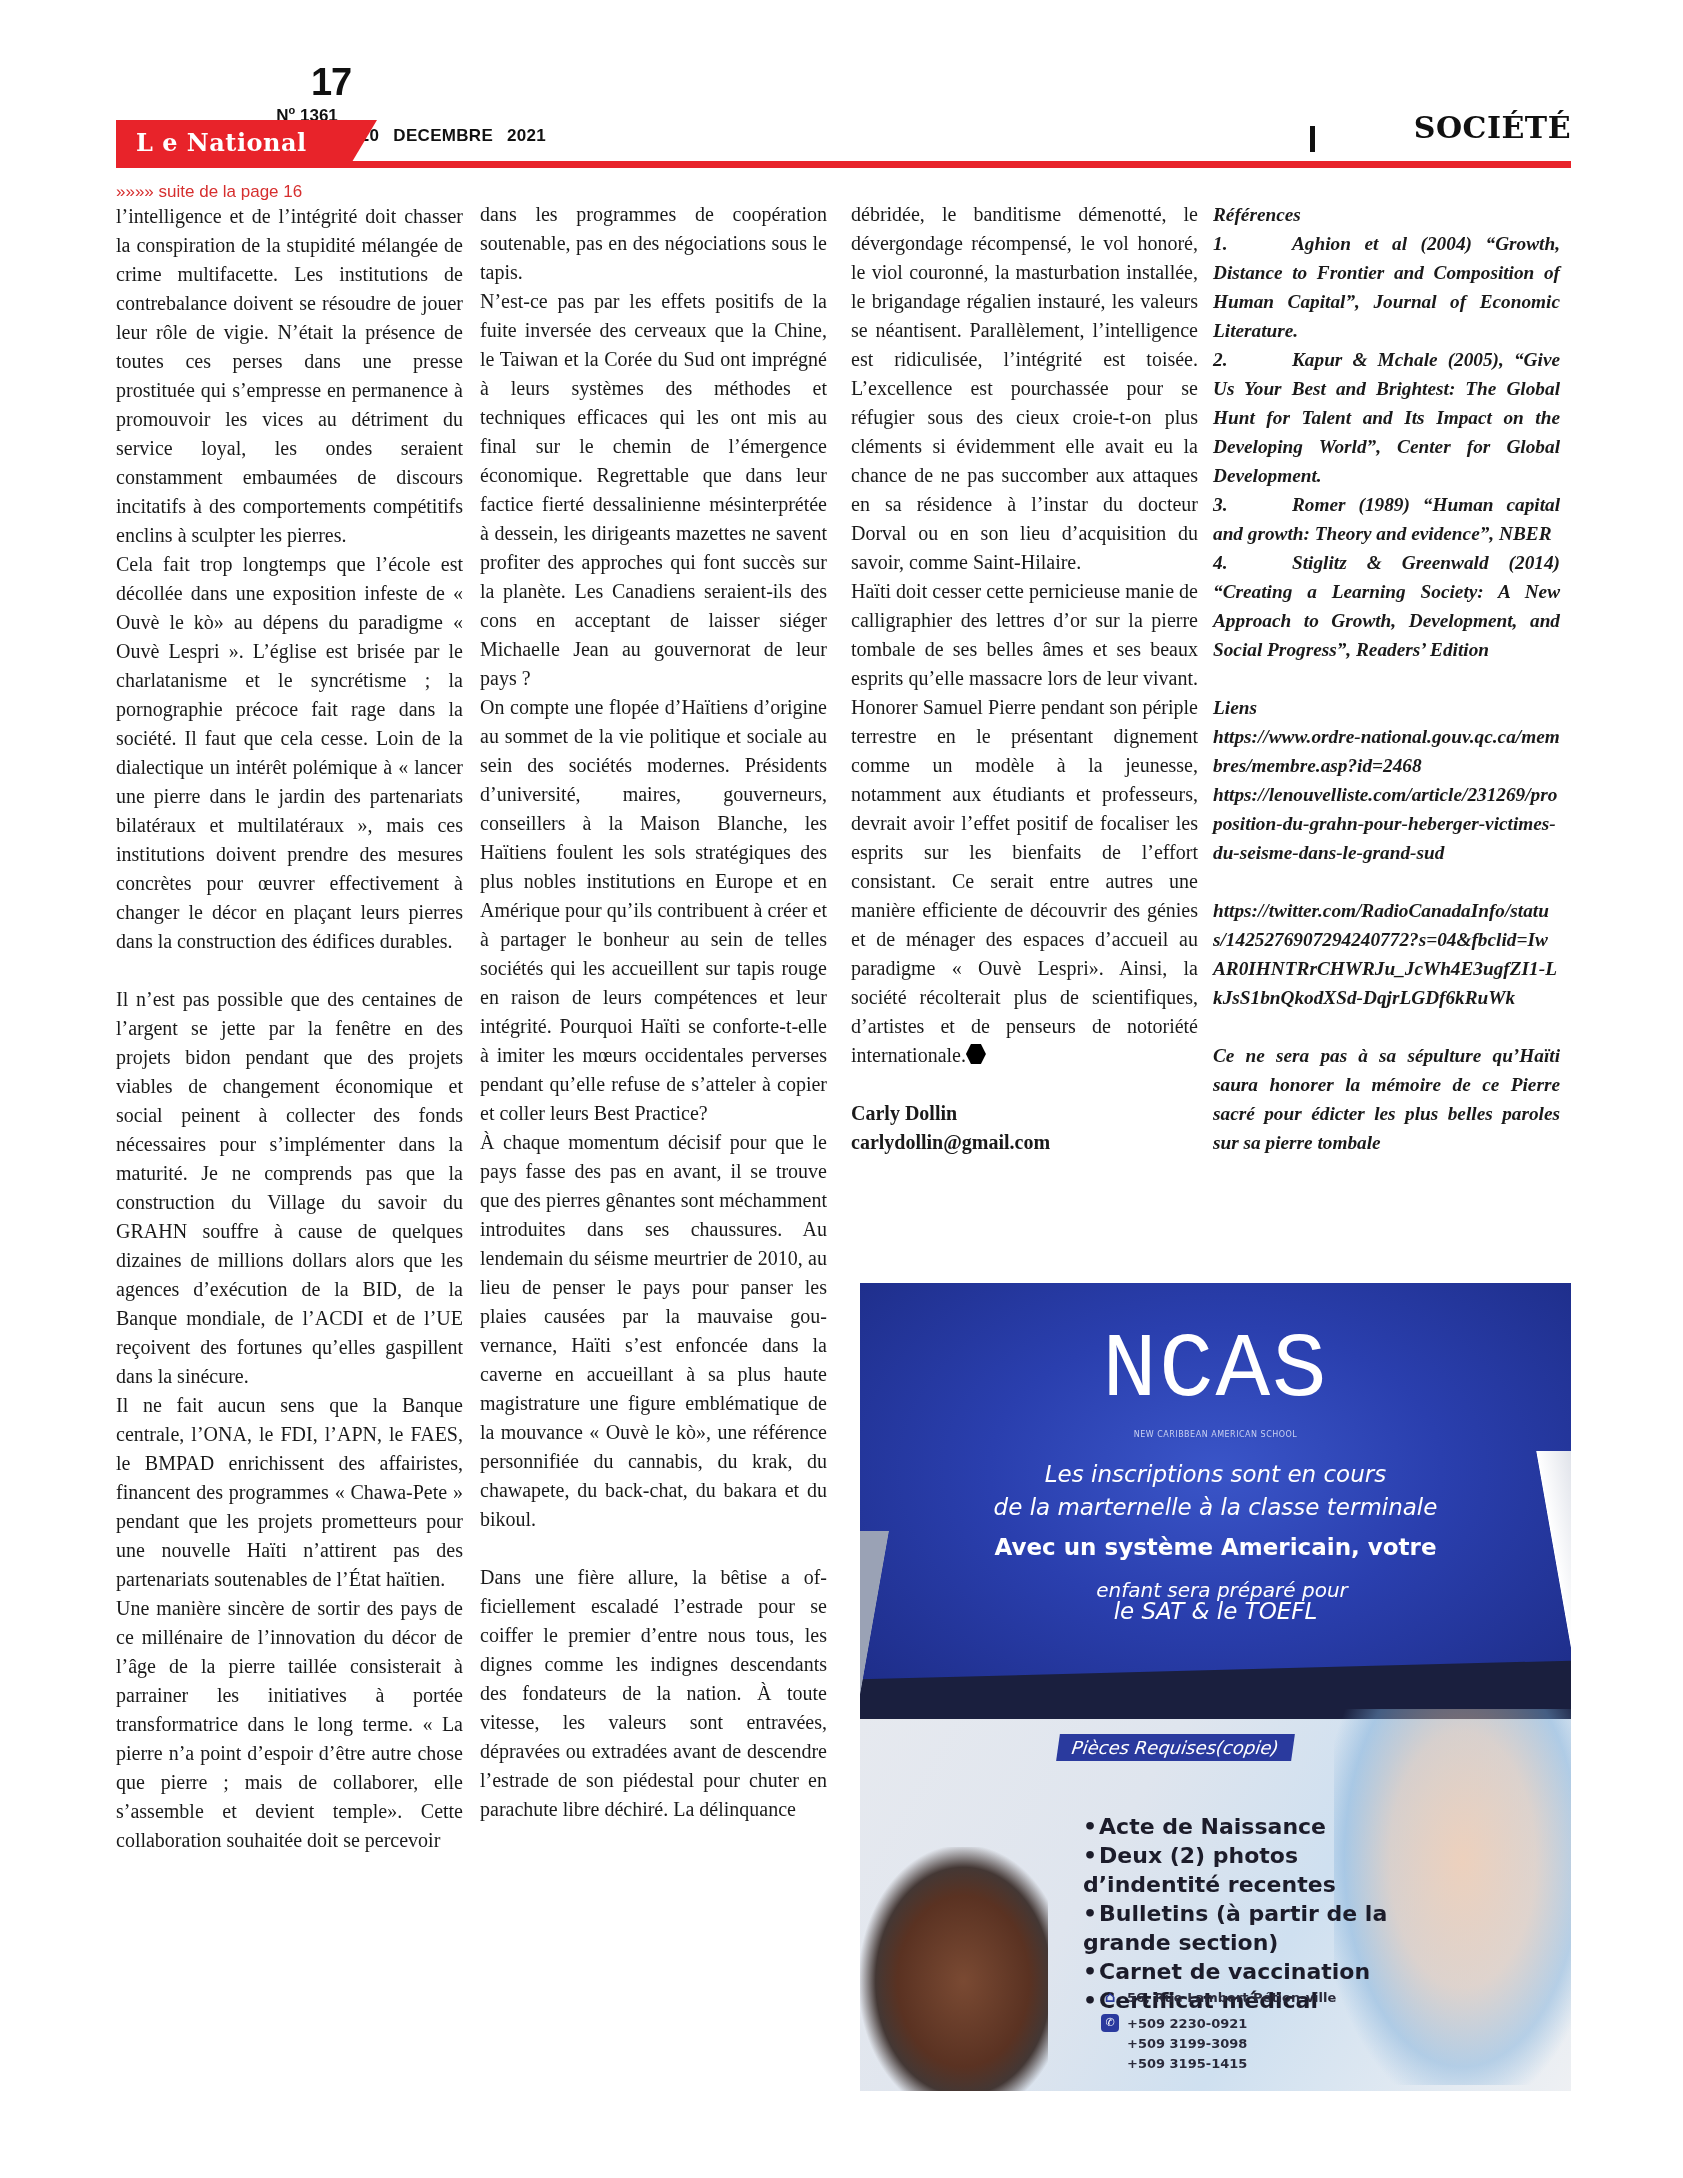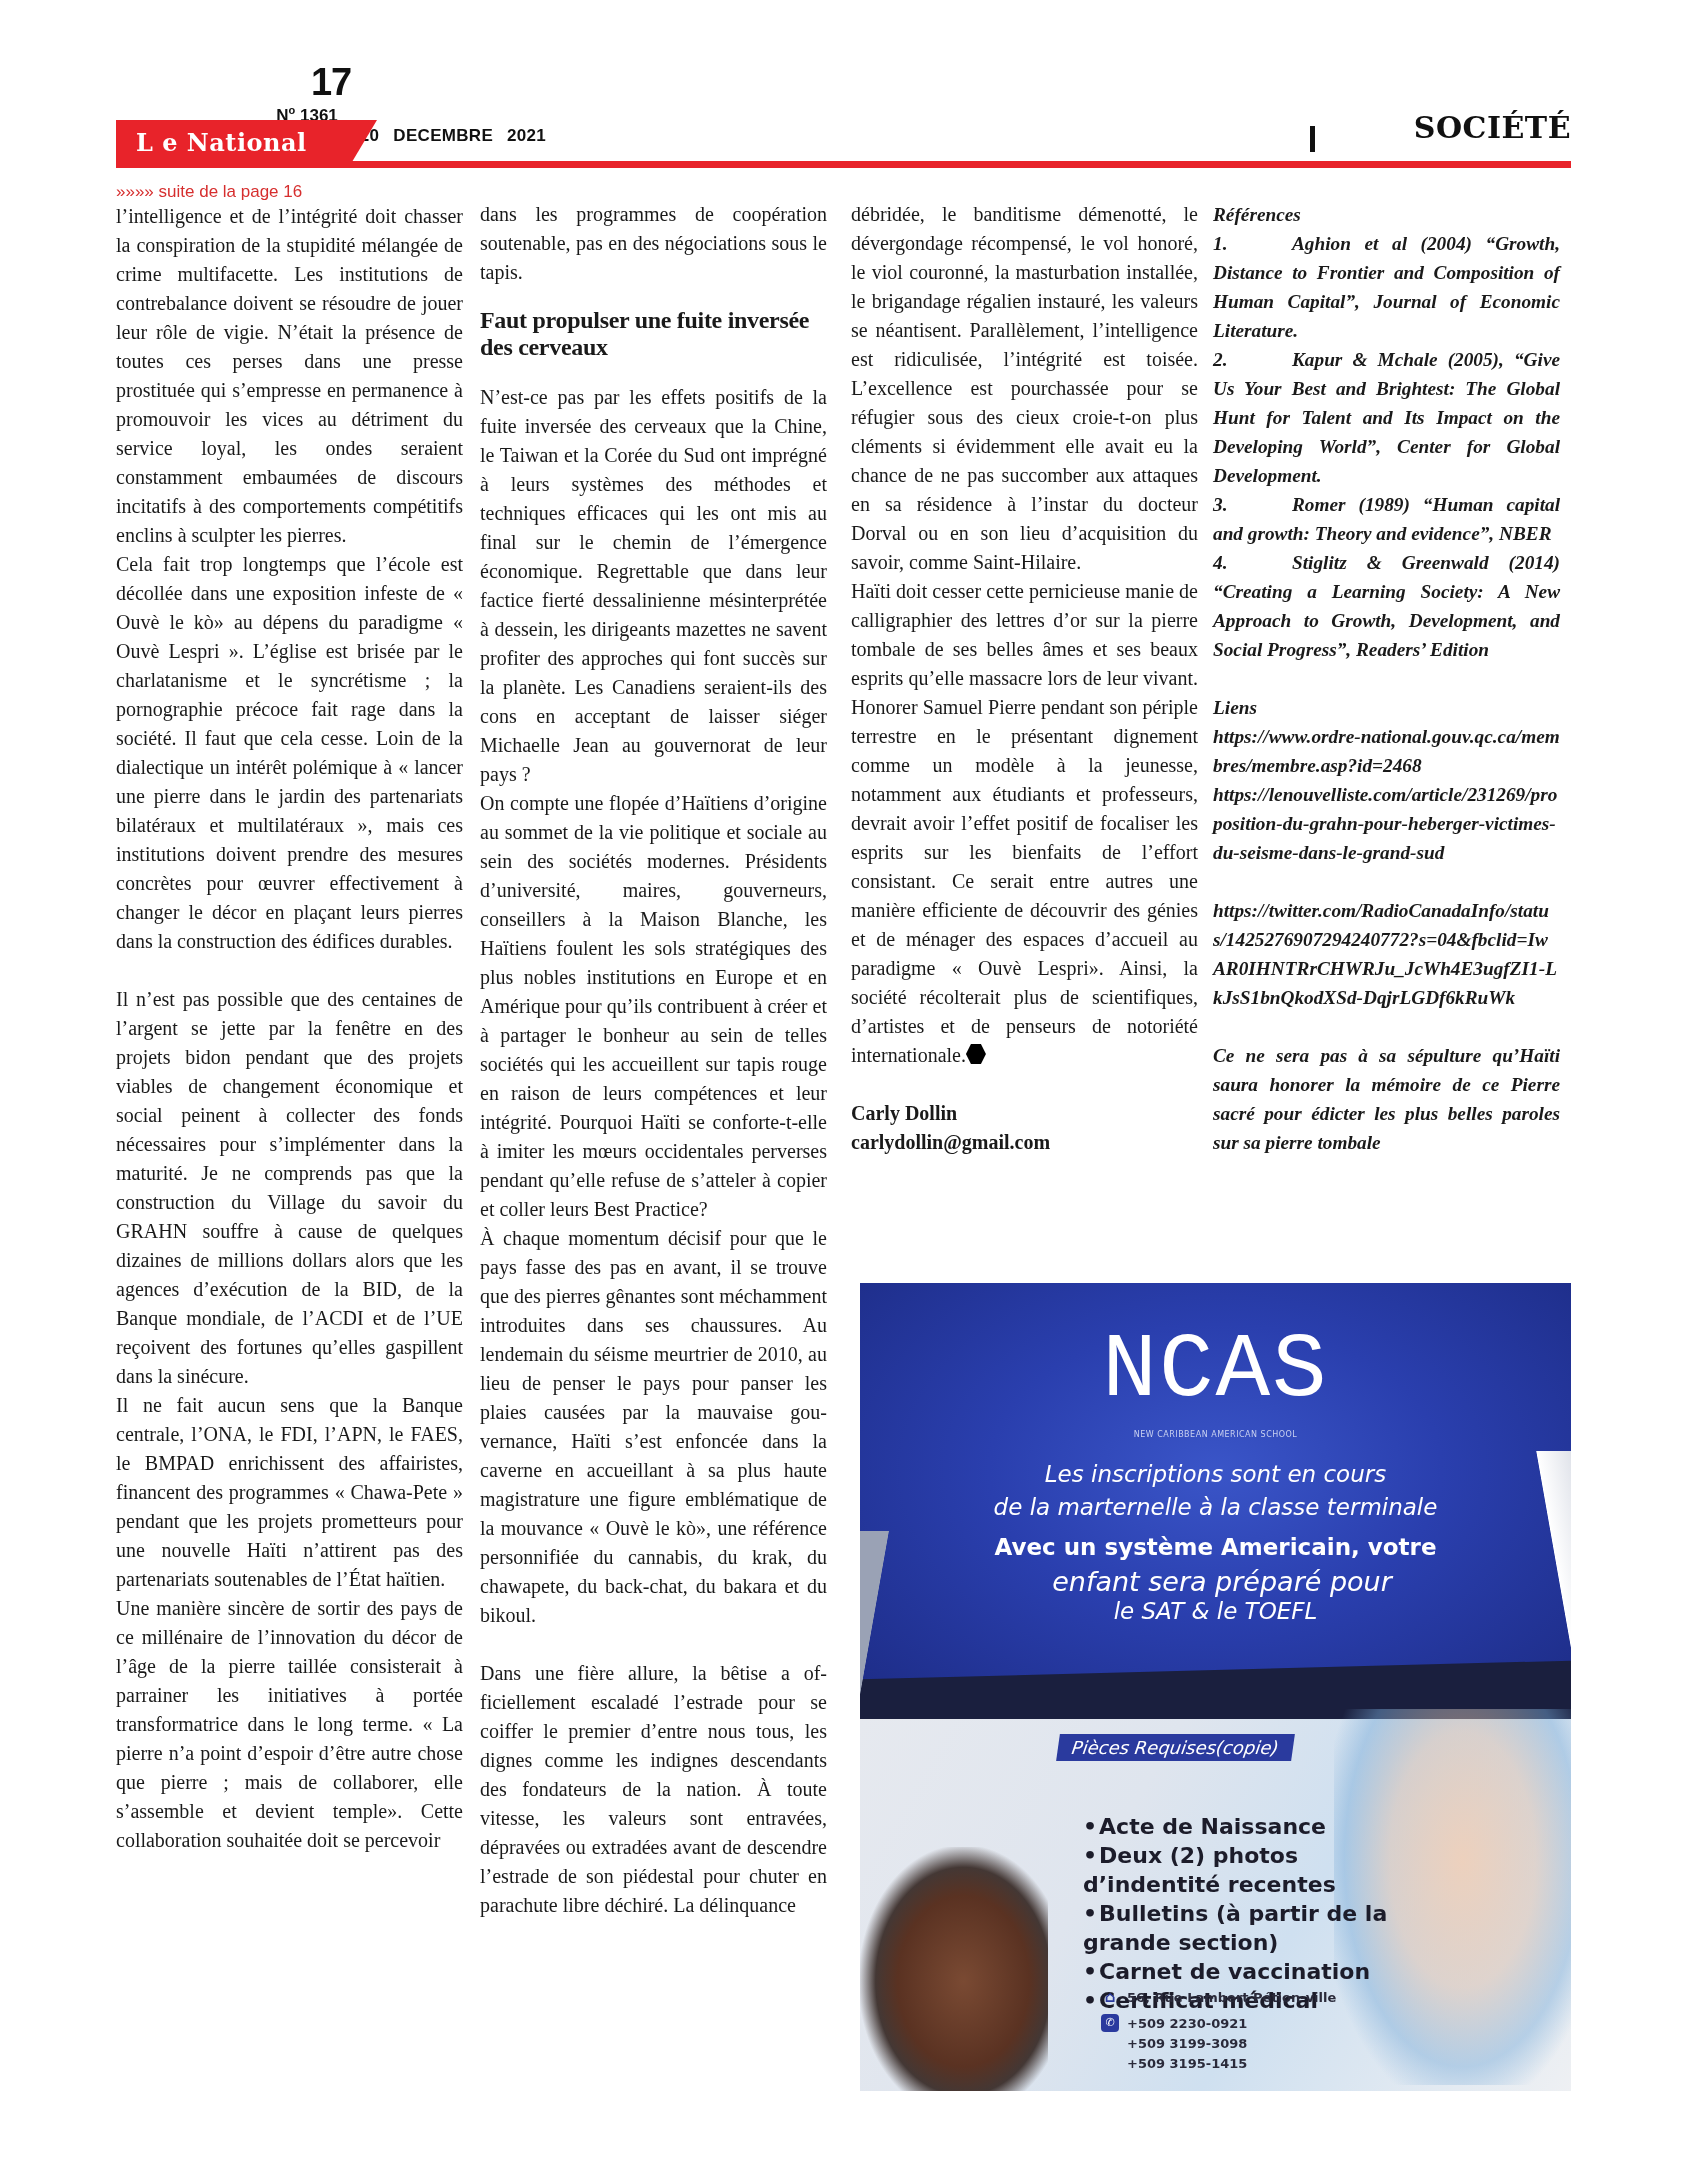--- a/index.html
+++ b/index.html
@@ -47,21 +47,21 @@
      background: radial-gradient(ellipse at 50% 45%, #3a55c8 0%, #2a3fae 45%, #1d2c86 100%); }
   .ad-top:after { content: ""; position: absolute; left: -20px; right: -20px; bottom: -30px; height: 59px; background: #1a1f3e; transform: rotate(-1.5deg); }
   .ad-cut-left { position: absolute; left: 0; top: 248px; width: 40px; height: 178px; background: linear-gradient(100deg, #9aa2b5 0%, #9aa2b5 40%, transparent 41%); }
   .ad-cut-right { position: absolute; right: 0; top: 168px; width: 40px; height: 248px; background: linear-gradient(80deg, transparent 58%, #ffffff 59%, #e0e3ea 100%); }
   .ncas { position: absolute; left: 0; right: 0; top: 36px; text-align: center; color: #fff; font-family: Liberation Mono, monospace; font-size: 91px; letter-spacing: 2px; }
   .ncas-sub { position: absolute; left: 0; right: 0; top: 147px; text-align: center; color: #c8d0f0; font-family: "DejaVu Sans", sans-serif; font-size: 8px; letter-spacing: 0.5px; }
   .ad-line { position: absolute; left: 0; right: 0; text-align: center; color: #fff; font-family: "DejaVu Sans", sans-serif; }
   .ad-l1 { top: 178px; font-size: 23px; font-style: italic; }
   .ad-l2 { top: 211px; font-size: 23px; font-style: italic; }
   .ad-l3 { top: 251px; font-size: 23px; font-weight: bold; }
-  .ad-l4 { top: 283px; font-size: 27px; font-style: italic; padding-left: 13px; }
+  .ad-l4 { top: 295px; font-size: 20px; font-style: italic; padding-left: 13px; }
   .ad-l5 { top: 315px; font-size: 23px; font-style: italic; }
 
   .ad-bottom { position: absolute; left: 0; top: 436px; width: 711px; height: 372px;
      background: linear-gradient(120deg, #e6e9ef 0%, #dfe5ee 35%, #cfe0f0 60%, #eef0f3 100%); }
   .child-left { position: absolute; left: 0; top: 564px; width: 188px; height: 244px;
      background: radial-gradient(ellipse at 55% 55%, #7a4a33 0%, #5a3222 45%, rgba(40,25,20,0.85) 60%, rgba(230,233,239,0) 72%); }
   .child-right { position: absolute; right: -20px; top: 426px; width: 257px; height: 376px;
      background: radial-gradient(ellipse at 50% 40%, rgba(240,205,180,0.85) 0%, rgba(220,190,170,0.5) 40%, rgba(120,170,215,0.45) 65%, rgba(230,233,239,0) 80%); }
   .pieces-tag { position: absolute; left: 198px; top: 451px; background: #2a3a9e; color: #fff; padding: 3px 14px; font-family: "DejaVu Sans", sans-serif; font-style: italic; font-size: 18px; transform: skewX(-8deg); }
   .req-list { position: absolute; left: 223px; top: 529px; font-family: "DejaVu Sans", sans-serif; font-weight: bold; font-size: 22px; line-height: 29px; color: #1c1c2a; }
@@ -96,21 +96,20 @@
   <p>l’intelligence et de l’intégrité doit chasser la conspiration de la stupid­ité mélangée de crime multifacette. Les institutions de contrebalance doivent se résoudre de jouer leur rôle de vigie. N’était la présence de toutes ces perses dans une presse prostituée qui s’empresse en per­manence à promouvoir les vices au détriment du service loyal, les ondes seraient constamment em­baumées de discours incitatifs à des comportements compétitifs enclins à sculpter les pierres.</p>
   <p>Cela fait trop longtemps que l’école est décollée dans une exposition in­feste de « Ouvè le kò» au dépens du paradigme « Ouvè Lespri ». L’église est brisée par le charlatanisme et le syncrétisme ; la pornographie pré­coce fait rage dans la société. Il faut que cela cesse. Loin de la dialectique un intérêt polémique à « lancer une pierre dans le jardin des partenariats bilatéraux et multilatéraux », mais ces institutions doivent prendre des mesures concrètes pour œuvrer ef­fectivement à changer le décor en plaçant leurs pierres dans la con­struction des édifices durables.</p>
   <div class="gap"></div>
   <p>Il n’est pas possible que des centaines de l’argent se jette par la fenêtre en des projets bidon pendant que des projets viables de changement économique et social peinent à col­lecter des fonds nécessaires pour s’implémenter dans la maturité. Je ne comprends pas que la construc­tion du Village du savoir du GRAHN souffre à cause de quelques dizaines de millions dollars alors que les agences d’exécution de la BID, de la Banque mondiale, de l’ACDI et de l’UE reçoivent des fortunes qu’elles gaspillent dans la sinécure.</p>
   <p>Il ne fait aucun sens que la Banque centrale, l’ONA, le FDI, l’APN, le FAES, le BMPAD enrichissent des affairistes, financent des pro­grammes « Chawa-Pete » pendant que les projets prometteurs pour une nouvelle Haïti n’attirent pas des partenariats soutenables de l’État haïtien.</p>
   <p>Une manière sincère de sortir des pays de ce millénaire de l’innovation du décor de l’âge de la pierre taillée consisterait à parrainer les initia­tives à portée transformatrice dans le long terme. « La pierre n’a point d’espoir d’être autre chose que pierre ; mais de collaborer, elle s’assemble et devient temple». Cette collabo­ration souhaitée doit se percevoir</p>
 </div>
 
 <div class="col col2">
   <p>dans les programmes de coopéra­tion soutenable, pas en des négocia­tions sous le tapis.</p>
-  <h2 class="subhead">Faut propulser une fuite inversée des cerveaux</h2>
   <p>N’est-ce pas par les effets positifs de la fuite inversée des cerveaux que la Chine, le Taiwan et la Corée du Sud ont imprégné à leurs systèmes des méthodes et techniques efficaces qui les ont mis au final sur le che­min de l’émergence économique. Regrettable que dans leur factice fierté dessalinienne mésinterprétée à dessein, les dirigeants mazettes ne savent profiter des approches qui font succès sur la planète. Les Cana­diens seraient-ils des cons en accep­tant de laisser siéger Michaelle Jean au gouvernorat de leur pays ?</p>
   <p>On compte une flopée d’Haïtiens d’origine au sommet de la vie poli­tique et sociale au sein des sociétés modernes. Présidents d’université, maires, gouverneurs, conseillers à la Maison Blanche, les Haïtiens foulent les sols stratégiques des plus nobles institutions en Europe et en Améri­que pour qu’ils contribuent à créer et à partager le bonheur au sein de telles sociétés qui les accueillent sur tapis rouge en raison de leurs com­pétences et leur intégrité. Pourquoi Haïti se conforte-t-elle à imiter les mœurs occidentales perverses pen­dant qu’elle refuse de s’atteler à copi­er et coller leurs Best Practice?</p>
   <p>À chaque momentum décisif pour que le pays fasse des pas en avant, il se trouve que des pierres gênantes sont méchamment introduites dans ses chaussures. Au lendemain du séisme meurtrier de 2010, au lieu de penser le pays pour panser les plaies causées par la mauvaise gou­vernance, Haïti s’est enfoncée dans la caverne en accueillant à sa plus haute magistrature une figure em­blématique de la mouvance « Ouvè le kò», une référence personnifiée du cannabis, du krak, du chawa­pete, du back-chat, du bakara et du bikoul.</p>
   <div class="gap"></div>
   <p>Dans une fière allure, la bêtise a of­ficiellement escaladé l’estrade pour se coiffer le premier d’entre nous tous, les dignes comme les indignes descendants des fondateurs de la nation. À toute vitesse, les valeurs sont entravées, dépravées ou extra­dées avant de descendre l’estrade de son piédestal pour chuter en para­chute libre déchiré. La délinquance</p>
 </div>
 
 <div class="col col3">
   <p>débridée, le banditisme démenotté, le dévergondage récompensé, le vol honoré, le viol couronné, la mastur­bation installée, le brigandage rég­alien instauré, les valeurs se néan­tisent. Parallèlement, l’intelligence est ridiculisée, l’intégrité est toisée. L’excellence est pourchassée pour se réfugier sous des cieux croie-t-on plus cléments si évidemment elle avait eu la chance de ne pas suc­comber aux attaques en sa résidence à l’instar du docteur Dorval ou en son lieu d’acquisition du savoir, comme Saint-Hilaire.</p>
   <p><span>Haïti doit cesser cette pernicieuse manie de calligraphier des lettres d’or sur la pierre tombale de ses belles âmes et ses beaux esprits qu’elle massacre lors de leur vivant. Honorer Samuel Pierre pendant son périple terrestre en le présentant dignement comme un modèle à la jeunesse, notamment aux étudiants et professeurs, devrait avoir l’effet positif de focaliser les esprits sur les bienfaits de l’effort consistant. Ce se­rait entre autres une manière effici­ente de découvrir des génies et de ménager des espaces d’accueil au paradigme « Ouvè Lespri». Ainsi, la société récolterait plus de scienti­fiques, d’artistes et de penseurs de notoriété internationale.</span><span class="endmark"></span></p>

